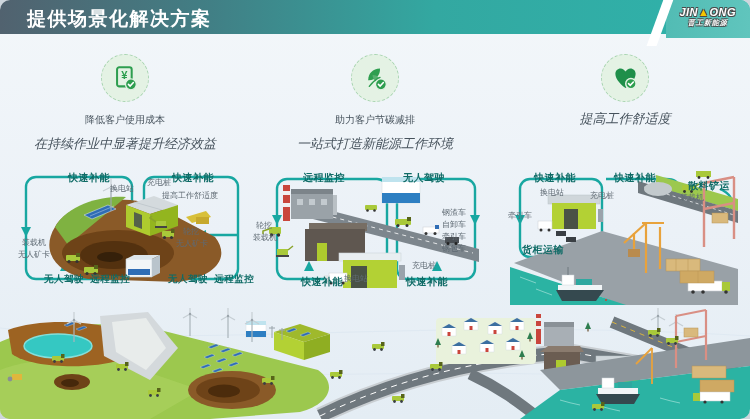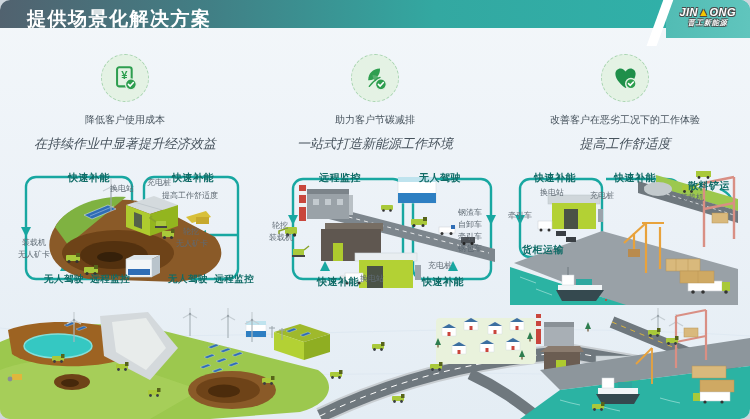--- a/index.html
+++ b/index.html
@@ -1,19 +1,19 @@
 <!DOCTYPE html>
 <html><head>
 <meta charset="utf-8">
 <style>
   html,body{margin:0;padding:0;background:#cfd6dd;font-family:"Liberation Sans","DejaVu Sans",sans-serif;}
   .slide{position:relative;width:750px;height:419px;margin:0 auto;overflow:hidden;border-radius:10px;
          background:linear-gradient(180deg,#f3f7fa 0%,#ebf1f7 55%,#e4edf4 100%);}
   
-  .hdr{position:absolute;left:0;top:0;width:750px;height:28px;
+  .hdr{position:absolute;left:0;top:0;width:750px;height:34px;
        background:linear-gradient(90deg,#51626f 0%,#417f85 28%,#33a8a1 58%,#2fb3ab 100%);}
   .hdr-right{position:absolute;right:0;top:0;height:38px;width:84px;
        background:linear-gradient(90deg,#52bcb4,#60c5bd);}
   .hdr-slash{position:absolute;right:84px;top:-6px;height:52px;width:10px;background:#fff;transform:skewX(-20deg);}
   .hdr-title{position:absolute;left:27px;top:0;line-height:38px;font-size:19px;font-weight:bold;color:#fff;letter-spacing:1.5px;}
   .logo{position:absolute;right:14px;top:6px;text-align:center;font-style:italic;line-height:1.15;}
   .logo-top{font-size:11px;font-weight:bold;color:#fff;letter-spacing:.5px;
     text-shadow:.7px .7px 0 #4a4a4a,-.7px -.7px 0 #4a4a4a,.7px -.7px 0 #4a4a4a,-.7px .7px 0 #4a4a4a;}
   .logo-tri{color:#f7c500;font-style:normal;}
   .logo-sub{font-size:7px;font-weight:bold;color:#fff;letter-spacing:1px;
@@ -21,21 +21,21 @@
   
   .benefits{position:absolute;left:0;top:50px;width:750px;display:flex;}
   .benefit{width:250px;text-align:center;}
   .icon-circle{width:46px;height:46px;margin:4px auto 0;border-radius:50%;background:#e4f2e4;
        border:1px dashed #a9d5b1;display:flex;align-items:center;justify-content:center;}
   .b-line1{margin-top:11px;font-size:10px;color:#46525c;}
   .b-line2{margin-top:8px;font-size:13px;color:#46525c;font-style:italic;}
   
   .panel{position:absolute;top:165px;height:148px;}
   #panel-mine{left:10px;width:248px;}
-  #panel-factory{left:263px;width:240px;}
+  #panel-factory{left:247px;width:240px;}
   #panel-port{left:506px;width:240px;}
   .panel svg.scene{position:absolute;left:0;top:0;}
   .plabel{position:absolute;font-size:10px;font-weight:bold;color:#0f6b66;white-space:pre;letter-spacing:.5px;}
   .slabel{position:absolute;font-size:8px;color:#5f6a73;white-space:pre;}
   
   .bottom-art{position:absolute;left:0;top:308px;width:750px;height:111px;}
 </style>
 </head>
 <body>
 
@@ -78,21 +78,20 @@
       <div class="b-line2">一站式打造新能源工作环境</div>
     </div>
     <div class="benefit">
       <div class="icon-circle">
         <svg viewBox="0 0 24 24" width="27" height="27">
           <path d="M12,20.5 C5.8,16 3,11.4 3,7.8 C3,5 5,3 7.6,3 C9.5,3 11.1,4.3 12,5.7 C12.9,4.3 14.5,3 16.4,3 C19,3 21,5 21,7.8 C21,11.4 18.2,16 12,20.5 Z" fill="#1f8f4a"></path>
           <circle cx="16.8" cy="16.6" r="4.6" fill="#2e9e4f" stroke="#e4f2e4" stroke-width="1.3"></circle>
           <path d="M14.7,16.6 l1.5,1.5 l2.8,-3" stroke="#fff" stroke-width="1.4" fill="none" stroke-linecap="round"></path>
         </svg>
       </div>
-      <div class="b-line1">改善客户在恶劣工况下的工作体验</div>
       <div class="b-line2">提高工作舒适度</div>
     </div>
   </section>
 
   <div class="panel" id="panel-mine">
     <svg class="scene" width="248" height="148" viewBox="0 0 248 148">
       <g fill="none" stroke="#18a7a1" stroke-width="2.4">
         <rect x="16" y="12" width="106" height="102" rx="10"></rect>
         <rect x="134" y="12" width="94" height="102" rx="10"></rect>
         <line x1="228" y1="70" x2="196" y2="70"></line>

